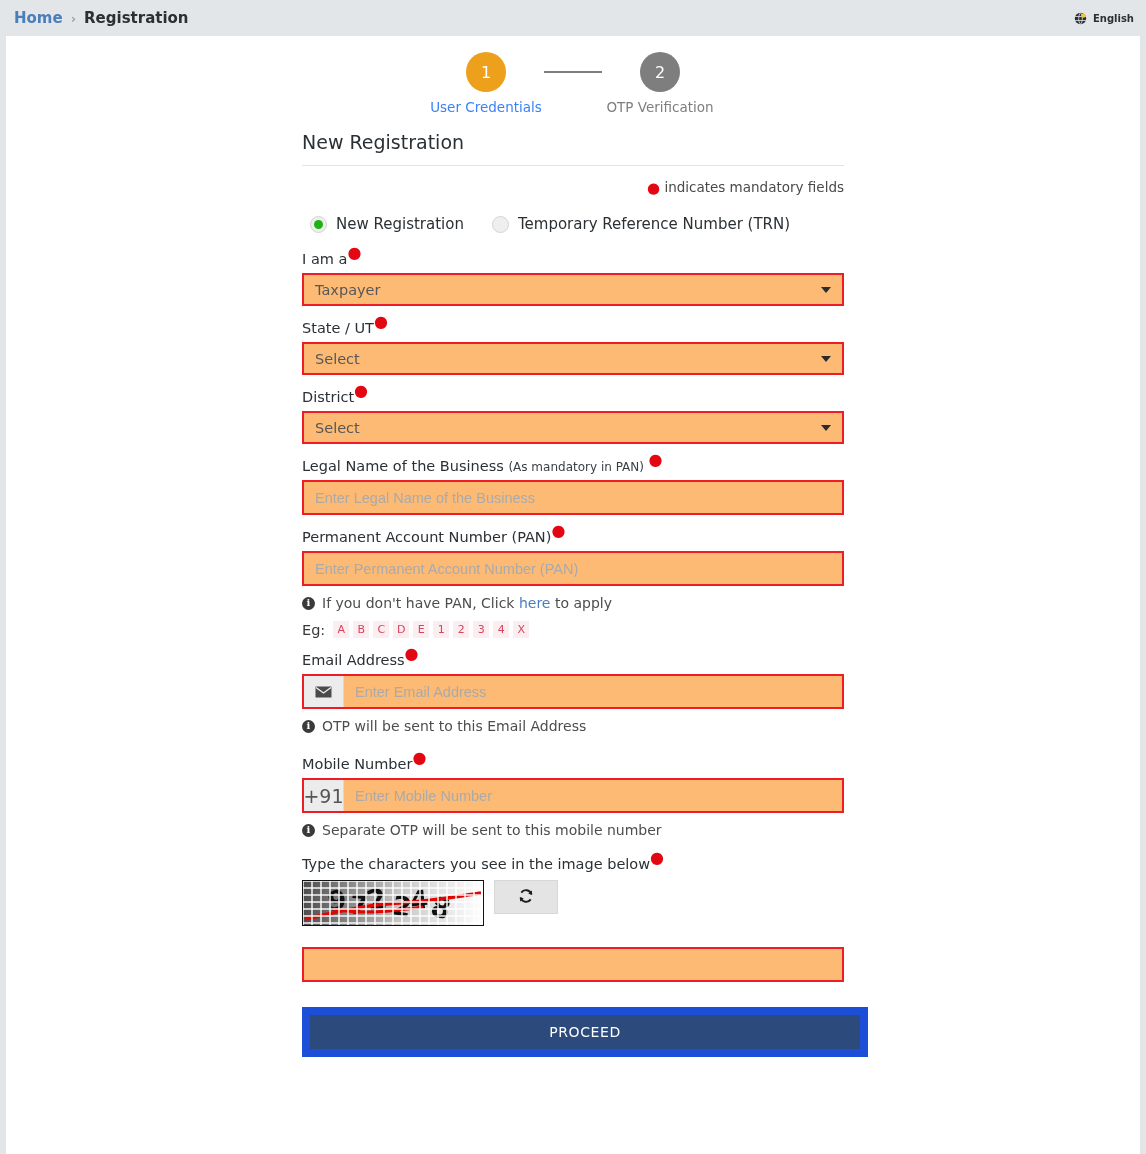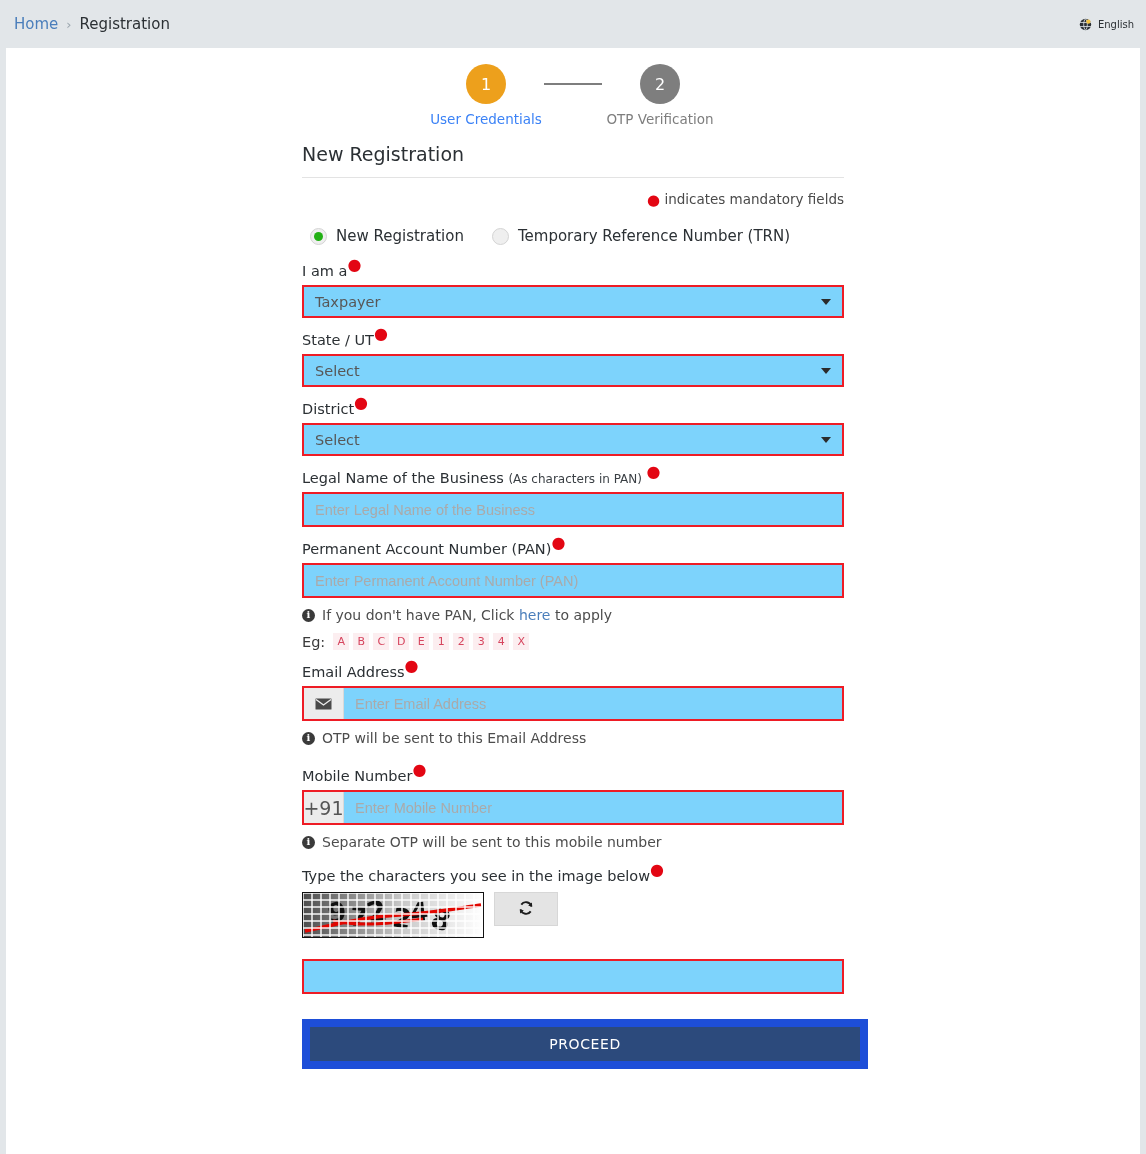--- a/index.html
+++ b/index.html
@@ -13,26 +13,27 @@
     height: 1154px;
     font-family: "DejaVu Sans", "Liberation Sans", sans-serif;
     font-size: 14px;
     color: #333333;
     overflow: hidden;
     position: relative;
   }
 
   
   .topbar {
-    height: 48px;
+    height: 36px;
     background: #e2e6e9;
     display: flex;
     align-items: center;
     justify-content: space-between;
     padding: 0 12px 0 14px;
+    font-weight: bold;
   }
   .breadcrumb {
     display: flex;
     align-items: center;
     font-size: 15px;
   }
   .breadcrumb .crumb-link {
     color: #4a7ebb;
     text-decoration: none;
     cursor: pointer;
@@ -196,21 +197,21 @@
   }
   .field-label .sub {
     font-size: 12px;
     color: #3a3f44;
   }
 
   .ctl {
     width: 542px;
     height: 33px;
     border: 2px solid #ee1c25;
-    background: #7dd3fc;
+    background: #fdba74;
     display: flex;
     align-items: center;
     position: relative;
   }
   .ctl.tall { height: 35px; }
 
   .ctl-text {
     flex: 1;
     border: none;
     outline: none;
@@ -435,21 +436,21 @@
       </label>
       <div class="ctl">
         <span class="select-value">Select</span>
         <span class="caret"></span>
       </div>
     </div>
 
     <div class="field">
       <label class="field-label">
         <span>Legal Name of the Business</span>
-        <span class="sub">(As characters in PAN)</span>
+        <span class="sub">(As mandatory in PAN)</span>
         <span class="dot-sup">●</span>
       </label>
       <div class="ctl tall">
         <input class="ctl-text" type="text" placeholder="Enter Legal Name of the Business" style="">
       </div>
     </div>
 
     <div class="field">
       <label class="field-label">
         <span>Permanent Account Number (PAN)</span><span class="dot-sup">●</span>

